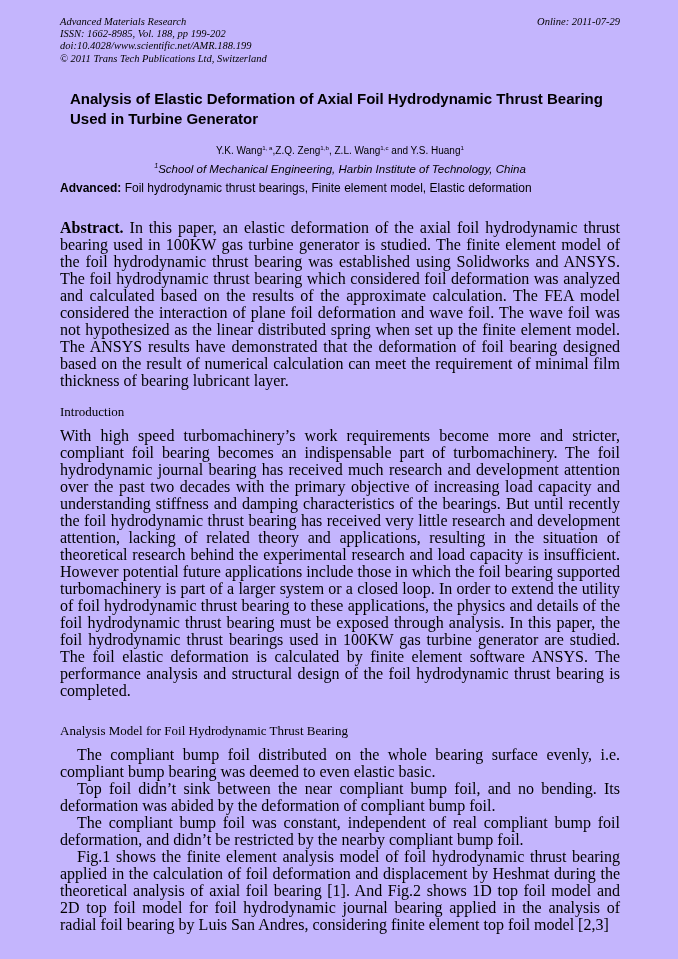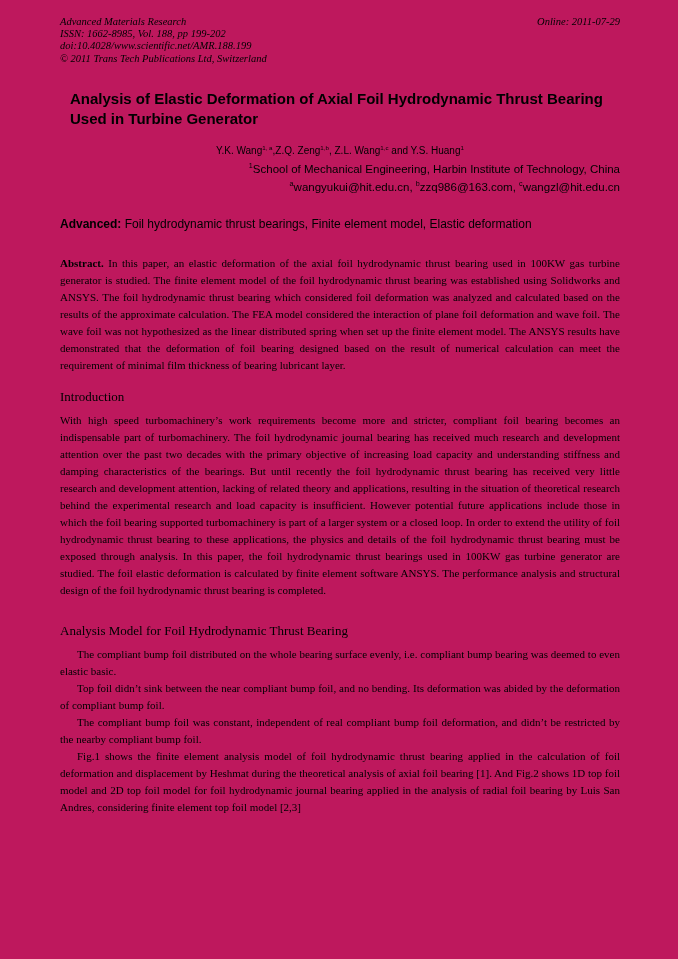--- a/index.html
+++ b/index.html
@@ -4,21 +4,21 @@
 <style>
   html, body {
     margin: 0;
     padding: 0;
     background: #ffffff;
   }
   .page {
     width: 678px;
     height: 959px;
     box-sizing: border-box;
-    background: #be185d;
+    background: #c4b5fd;
     color: #000000;
     padding: 16px 58px 0 60px;
     font-family: "Liberation Serif", serif;
     overflow: hidden;
   }
   
   .hdr {
     display: flex;
     justify-content: space-between;
     align-items: flex-start;
@@ -41,37 +41,38 @@
   }
   .authors {
     font-family: "Liberation Sans", sans-serif;
     font-size: 10px;
     text-align: center;
     margin-bottom: 7px;
   }
   .affil, .emails {
     font-family: "Liberation Sans", sans-serif;
     font-size: 11.5px;
-    text-align: right;
+    text-align: center;
+    font-style: italic;
   }
   .affil { margin-bottom: 6px; }
   .emails { margin-bottom: 24px; }
   sup { font-size: 62%; vertical-align: super; line-height: 0; }
 
   
   .keywords {
     font-family: "Liberation Sans", sans-serif;
     font-size: 12px;
     margin-bottom: 24px;
   }
   .kw-label { font-weight: 700; }
 
   
   .para {
-    font-size: 11px;
+    font-size: 16px;
     line-height: 17px;
     text-align: justify;
     margin: 0;
   }
   .ab-label { font-weight: 700; }
   .sec-heading {
     font-size: 13px;
     font-weight: 400;
     margin: 15px 0 7px 0;
   }
@@ -92,21 +93,20 @@
     </div>
     <div class="hdr-right">Online: 2011-07-29</div>
   </div>
 
   <div class="title">Analysis of Elastic Deformation of Axial Foil Hydrodynamic Thrust Bearing Used in Turbine Generator</div>
 
   <div class="authors"><span><span>Y.K. Wang</span><sup>1, a</sup></span><span><span>,Z.Q. Zeng</span><sup>1,b</sup></span><span><span>, Z.L. Wang</span><sup>1,c</sup></span><span><span> and Y.S. Huang</span><sup>1</sup></span></div>
 
   <div class="affil"><sup>1</sup><span>School of Mechanical Engineering, Harbin Institute of Technology, China</span></div>
 
-  <div class="emails"><span><sup>a</sup><span>wangyukui@hit.edu.cn, </span></span><span><sup>b</sup><span>zzq986@163.com, </span></span><span><sup>c</sup><span>wangzl@hit.edu.cn</span></span></div>
 
   <div class="keywords"><span class="kw-label">Advanced:</span> <span>Foil hydrodynamic thrust bearings, Finite element model, Elastic deformation</span></div>
 
   <div class="para abstract"><span class="ab-label">Abstract.</span> <span>In this paper, an elastic deformation of the axial foil hydrodynamic thrust bearing used in 100KW gas turbine generator is studied. The finite element model of the foil hydrodynamic thrust bearing was established using Solidworks and ANSYS. The foil hydrodynamic thrust bearing which considered foil deformation was analyzed and calculated based on the results of the approximate calculation. The FEA model considered the interaction of plane foil deformation and wave foil.  The wave foil was not hypothesized as the linear distributed spring when set up the finite element model. The ANSYS results have demonstrated that the deformation of foil bearing designed based on the result of numerical calculation can meet the requirement of minimal film thickness of bearing lubricant layer.</span></div>
 
   <div class="sec-heading">Introduction</div>
   <p class="para">With high speed turbomachinery’s work requirements become more and stricter, compliant foil bearing becomes an indispensable part of turbomachinery. The foil hydrodynamic journal bearing has received much research and development attention over the past two decades with the primary objective of increasing load capacity and understanding stiffness and damping characteristics of the bearings. But until recently the foil hydrodynamic thrust bearing has received very little research and development attention, lacking of related theory and applications, resulting in the situation of theoretical research behind the experimental research and load capacity is insufficient. However potential future applications include those in which the foil bearing supported turbomachinery is part of a larger system or a closed loop. In order to extend the utility of foil hydrodynamic thrust bearing to these applications, the physics and details of the foil hydrodynamic thrust bearing must be exposed through analysis. In this paper, the foil hydrodynamic thrust bearings used in 100KW gas turbine generator are studied. The foil elastic deformation is calculated by finite element software ANSYS. The performance analysis and structural design of the foil hydrodynamic thrust bearing is completed.</p>
 
   <div class="sec-heading big-gap">Analysis Model for Foil Hydrodynamic Thrust Bearing</div>
   <p class="para indent">The compliant bump foil distributed on the whole bearing surface evenly, i.e. compliant bump bearing was deemed to even elastic basic.</p>

